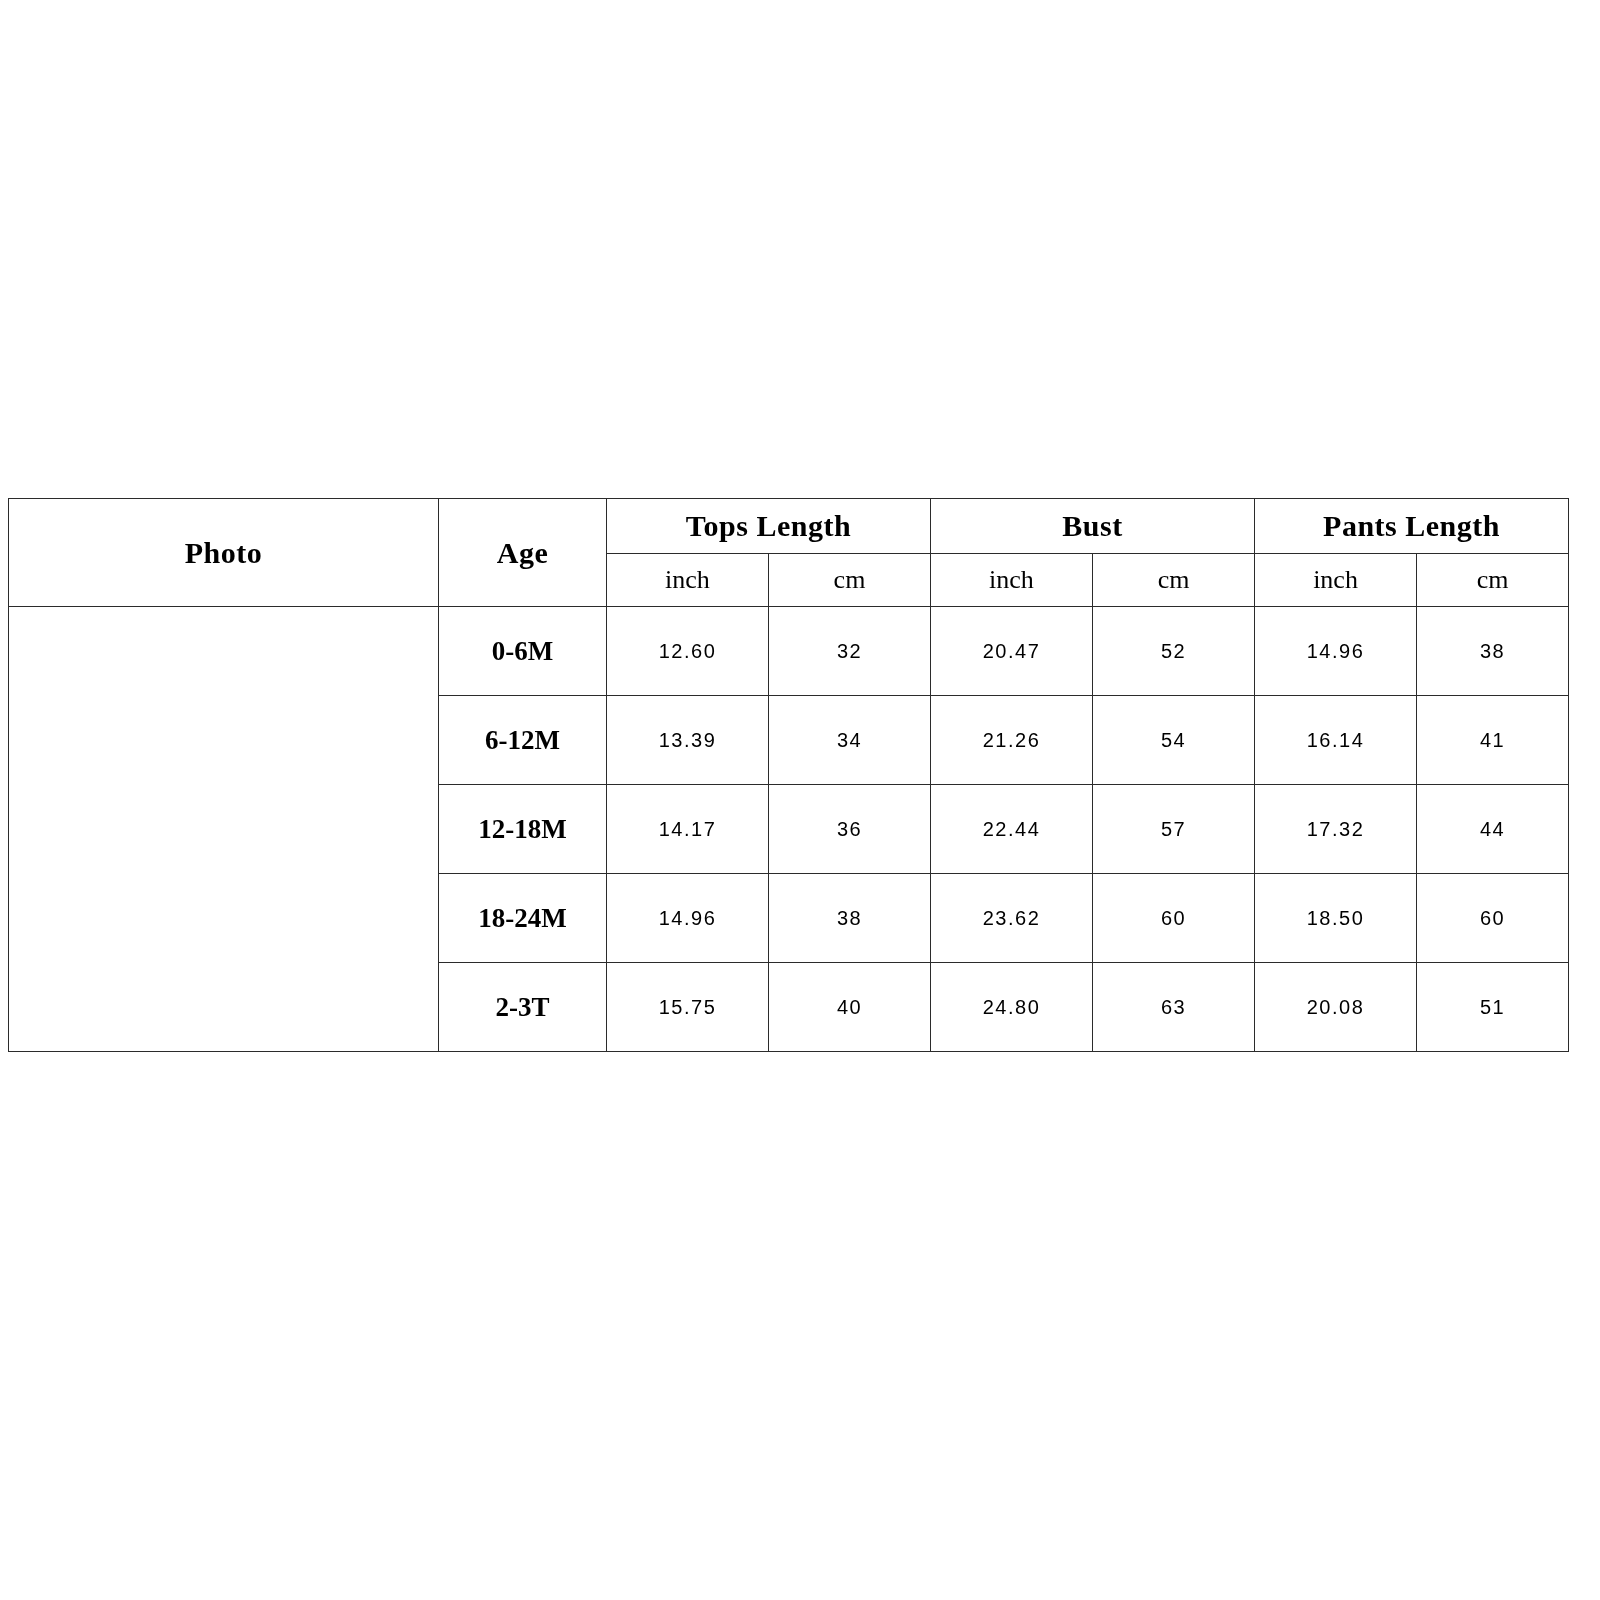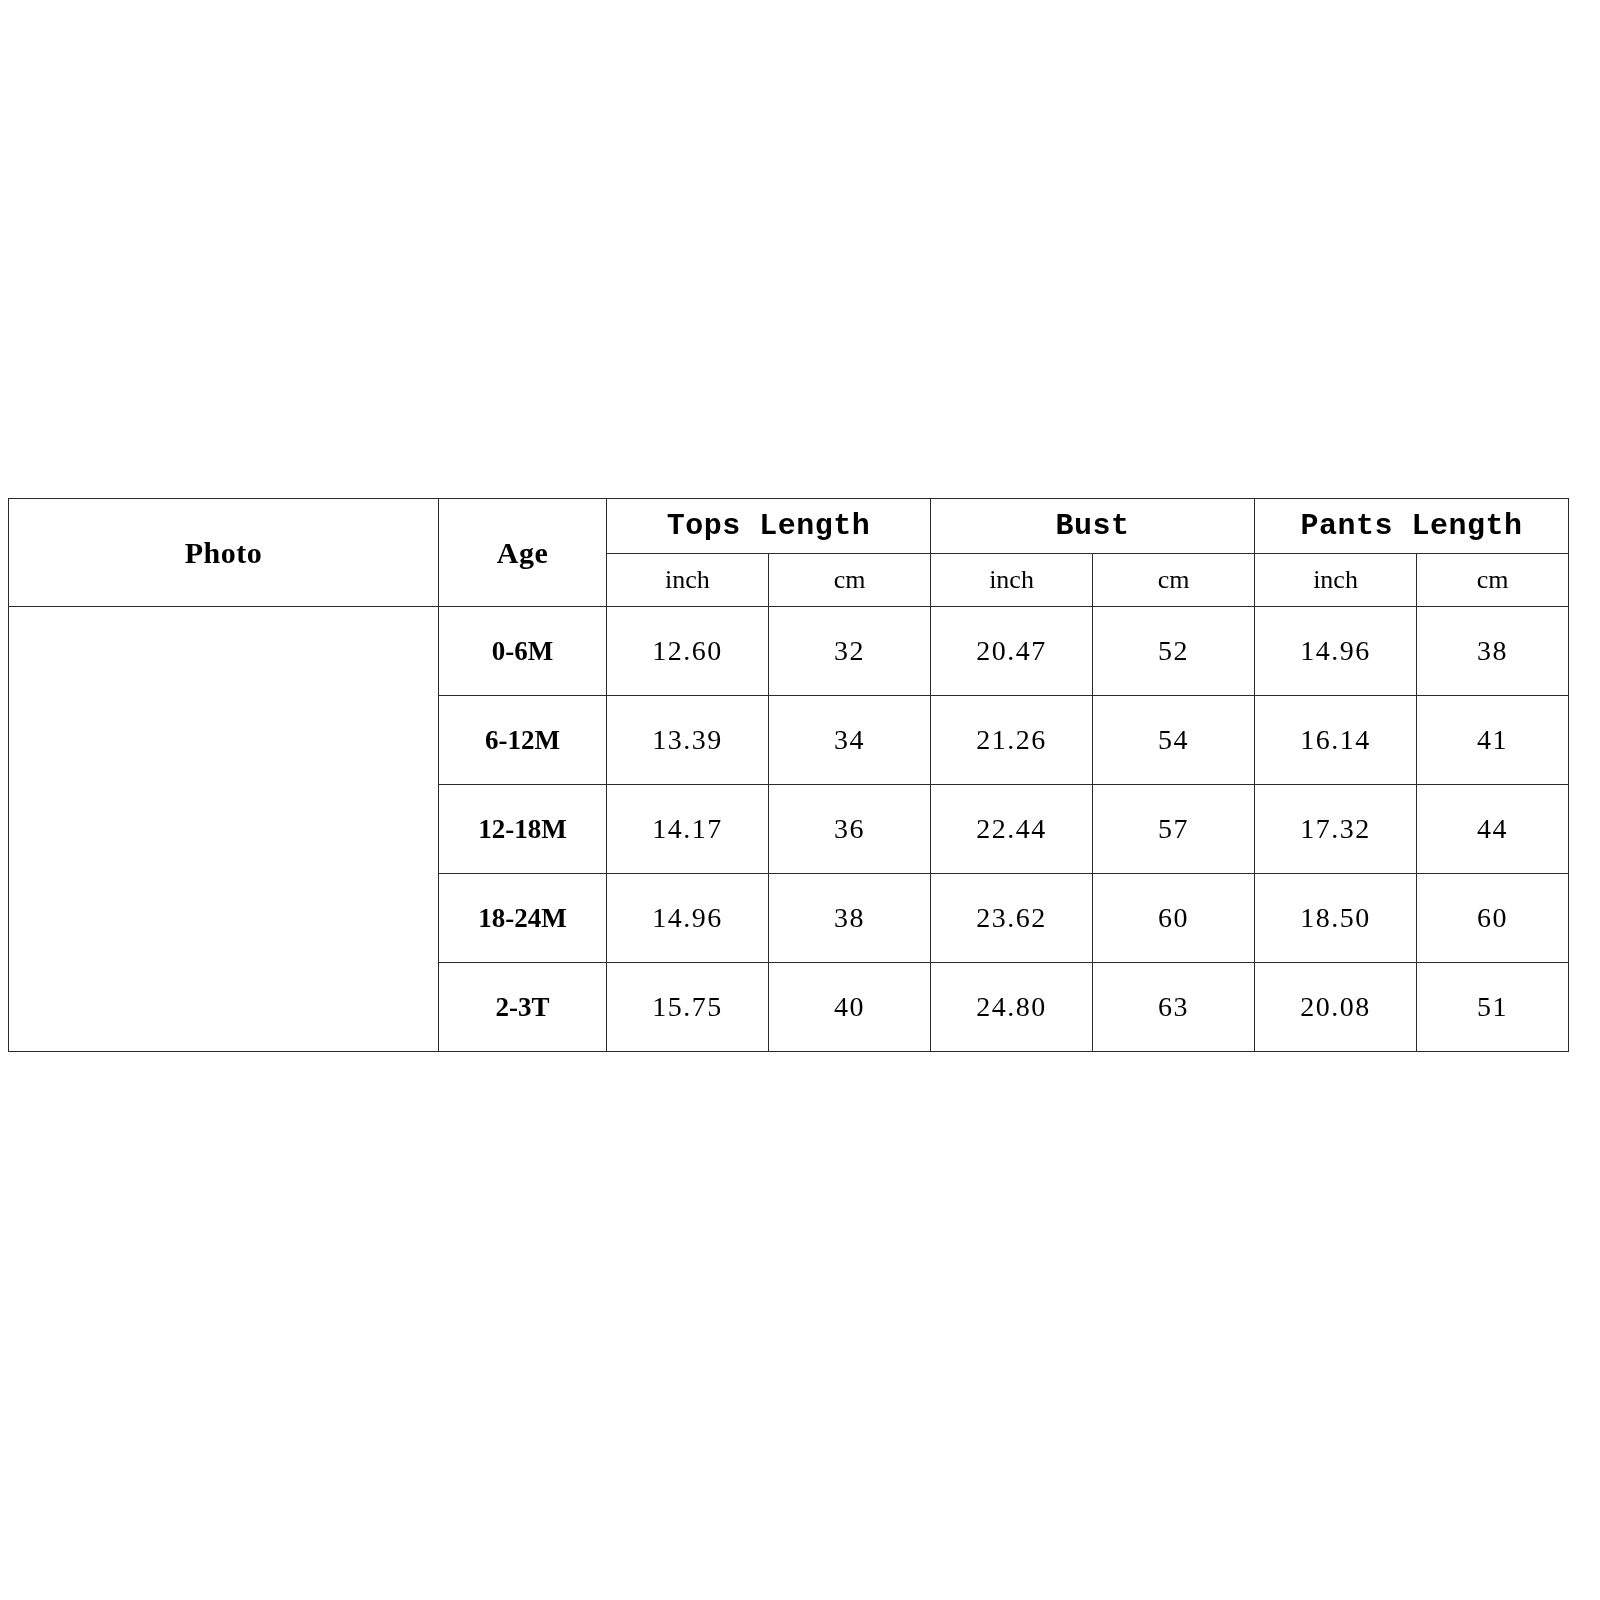--- a/index.html
+++ b/index.html
@@ -32,21 +32,21 @@
     border: 1px solid #2b2b2b;
     text-align: center;
     vertical-align: middle;
     padding: 0;
     background: #fff;
   }
 
   .hdr-group {
     font-size: 30px;
     font-weight: bold;
-    font-family: Liberation Mono, monospace;
+    font-family: Liberation Serif, serif;
     letter-spacing: 0.5px;
     height: 54px;
   }
   .hdr-unit {
     font-size: 26px;
     font-weight: normal;
     font-family: "Liberation Serif", serif;
     height: 52px;
   }
   .hdr-photo {
@@ -60,22 +60,22 @@
     letter-spacing: 0.5px;
     margin-left: 24px;
   }
 
   .row-age {
     font-size: 27px;
     font-weight: bold;
     font-family: "Liberation Serif", serif;
   }
   .row-val {
-    font-size: 28px;
-    font-family: Liberation Serif, serif;
+    font-size: 20px;
+    font-family: Liberation Sans, sans-serif;
     letter-spacing: 1.5px;
   }
 
   td.data-row { height: 88px; margin-left: 28px; }
 
   
   td.photo-cell {
     padding: 0;
     overflow: hidden;
     position: relative;

